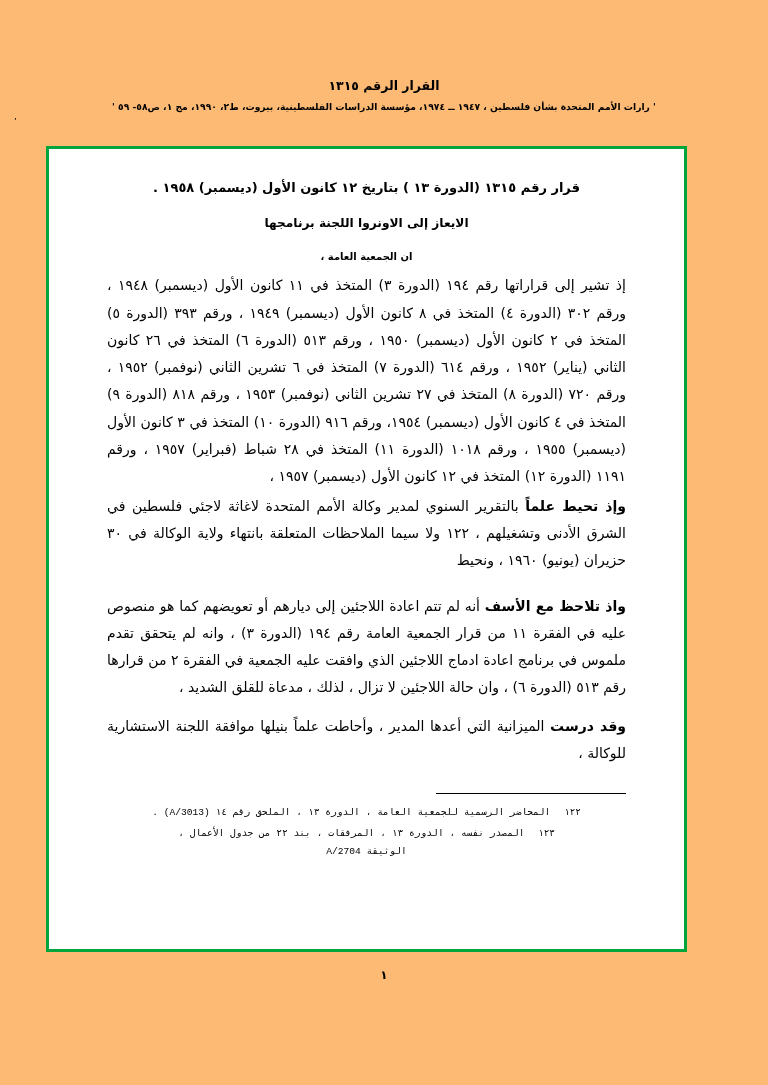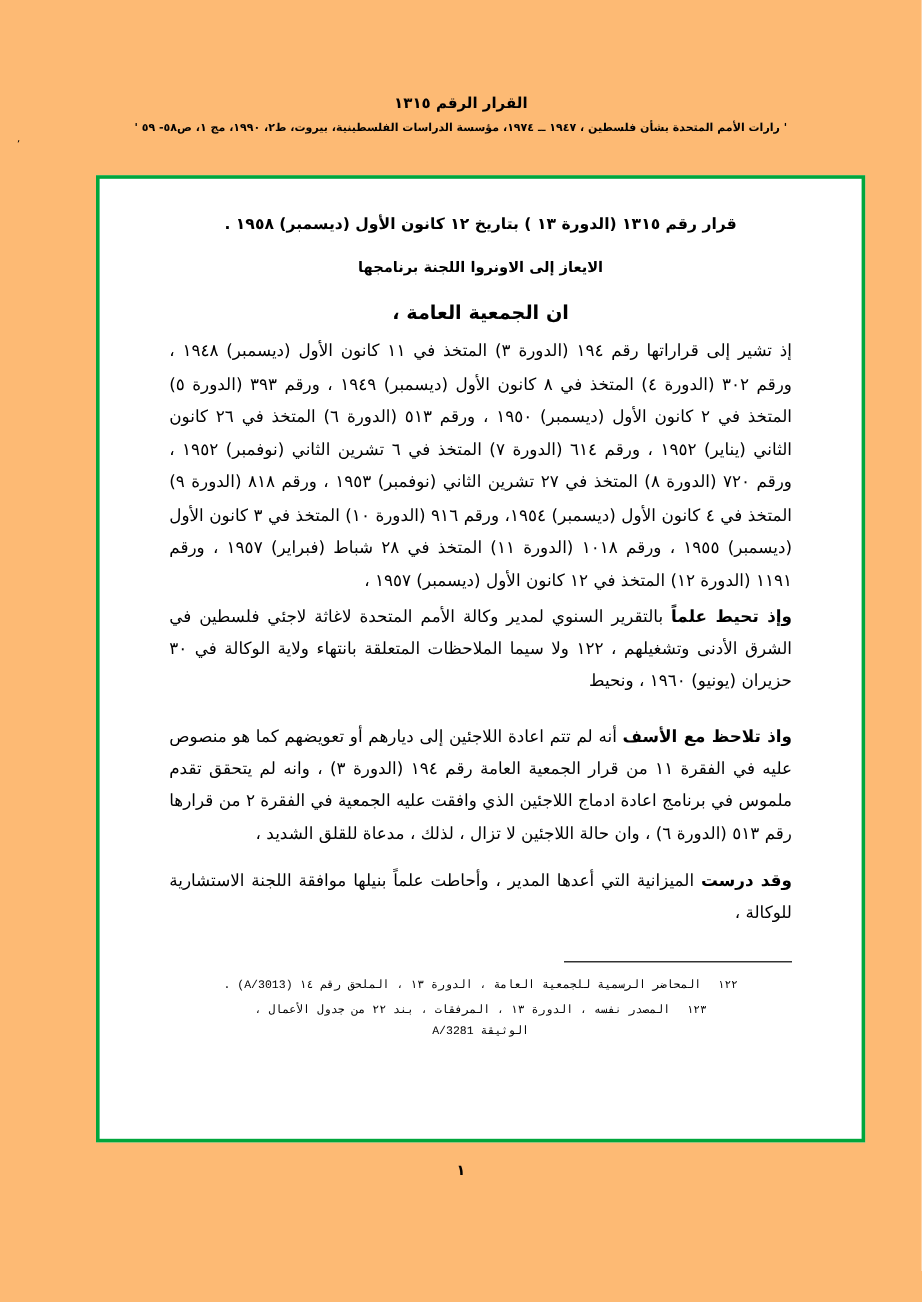--- a/index.html
+++ b/index.html
@@ -50,21 +50,21 @@
     position: absolute;
     left: 14px;
     top: 116px;
     font-size: 9px;
     color: #000;
   }
 
   
   .frame {
     position: absolute;
-    left: 80px;
+    left: 46px;
     top: 146px;
     width: 641px;
     height: 806px;
     border: 3px solid #00a63c;
     box-sizing: border-box;
     background: #ffffff;
   }
   .frame-inner {
     position: absolute;
     inset: 0;
@@ -85,21 +85,21 @@
   .subtitle {
     text-align: center;
     font-size: 12.2px;
     font-weight: bold;
     margin: 0 0 18px 0;
     line-height: 1.6;
   }
 
   .assembly-line {
     text-align: center;
-    font-size: 16px;
+    font-size: 10px;
     font-weight: bold;
     margin: 0 0 10px 0;
   }
 
   p.body-par {
     font-size: 14px;
     line-height: 1.95;
     margin: 0 0 2px 0;
     text-align: justify;
     text-align-last: right;
@@ -201,21 +201,21 @@
       <div class="footnote-rule"></div>
 
       <div class="footnotes">
         <p class="fn">
           <span class="fn-num">١٢٢</span>
           <span>المحاضر الرسمية للجمعية العامة ، الدورة ١٣ ، الملحق رقم ١٤ (A/3013) .</span>
         </p>
         <p class="fn">
           <span class="fn-num">١٢٣</span>
           <span>المصدر نفسه ، الدورة ١٣ ، المرفقات ، بند ٢٢ من جدول الأعمال ،</span>
-          <span class="fn-second-line">الوثيقة A/3281</span>
+          <span class="fn-second-line">الوثيقة A/2704</span>
         </p>
       </div>
 
     </div>
   </div>
 
   <div class="page-number">١</div>
 
 </div>
 

